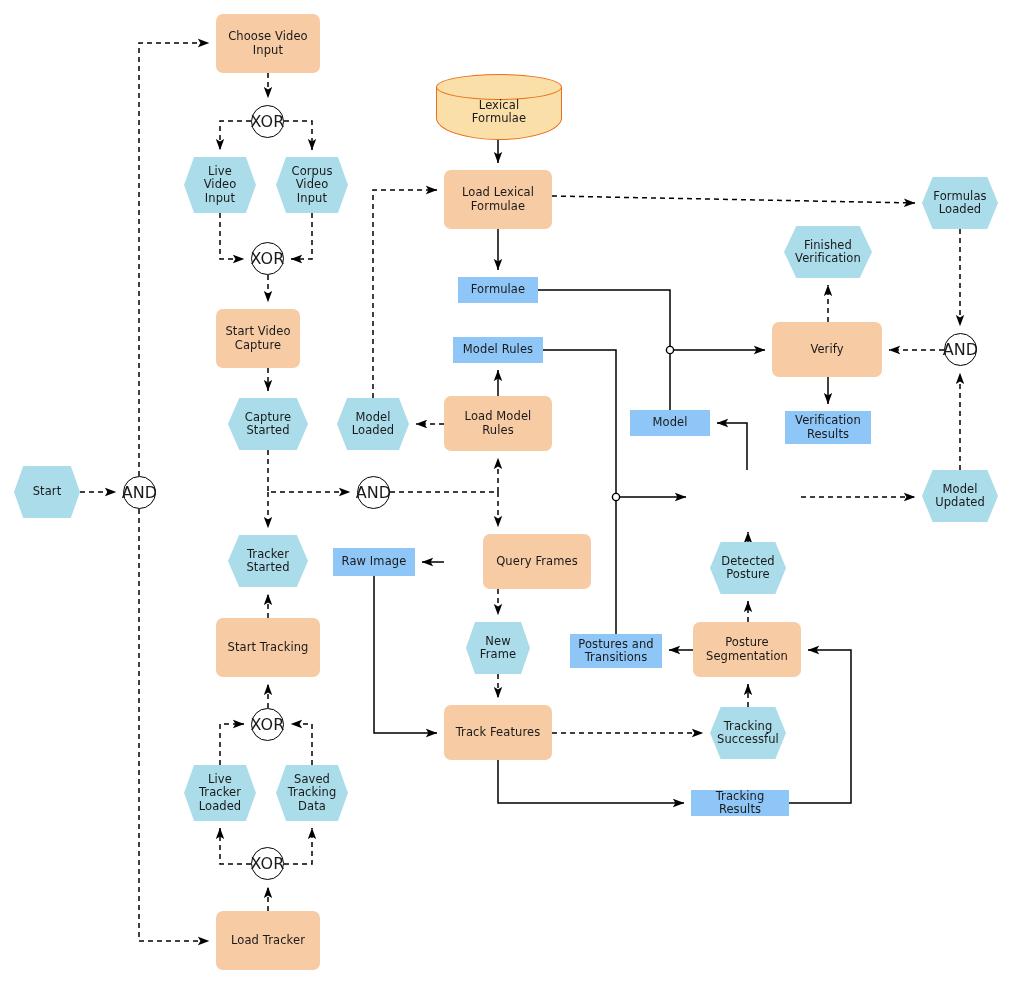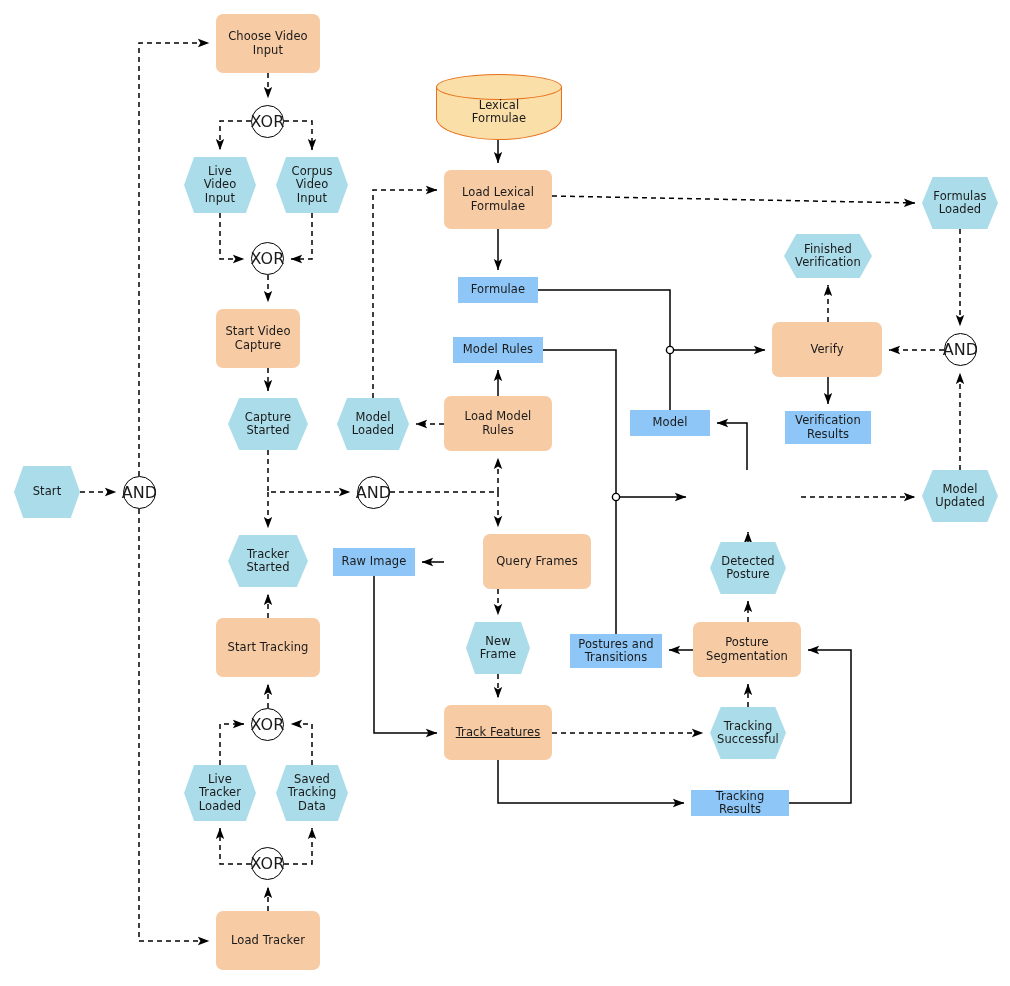--- a/index.html
+++ b/index.html
@@ -310,29 +310,29 @@
   <div class="node n-data" style="left:333px;top:548px;width:82px;height:28px;">
     <span class="lbl">Raw Image</span>
   </div>
   <div class="node n-function" style="left:444px;top:534px;width:108px;height:55px;margin-left:39px;">
     <span class="lbl">Query Frames</span>
   </div>
   <div class="node n-event" style="left:466px;top:622px;width:64px;height:52px;">
     <span class="lbl">New
 Frame</span>
   </div>
-  <div class="node n-function" style="left:444px;top:705px;width:108px;height:55px;text-decoration:underline;">
+  <div class="node n-function" style="left:444px;top:705px;width:108px;height:55px;">
     <span class="lbl">Track Features</span>
   </div>
 
   <div class="node n-event" style="left:922px;top:177px;width:76px;height:52px;">
     <span class="lbl">Formulas
 Loaded</span>
   </div>
-  <div class="node n-event" style="left:784px;top:234px;width:88px;height:44px;">
+  <div class="node n-event" style="left:784px;top:226px;width:88px;height:52px;">
     <span class="lbl">Finished
 Verification</span>
   </div>
   <div class="node n-function" style="left:772px;top:322px;width:110px;height:55px;">
     <span class="lbl">Verify</span>
   </div>
   <div class="node n-connector" style="left:944px;top:333px;width:33px;height:33px;">
     <span class="lbl">AND</span>
   </div>
   <div class="node n-data" style="left:630px;top:410px;width:80px;height:26px;">

